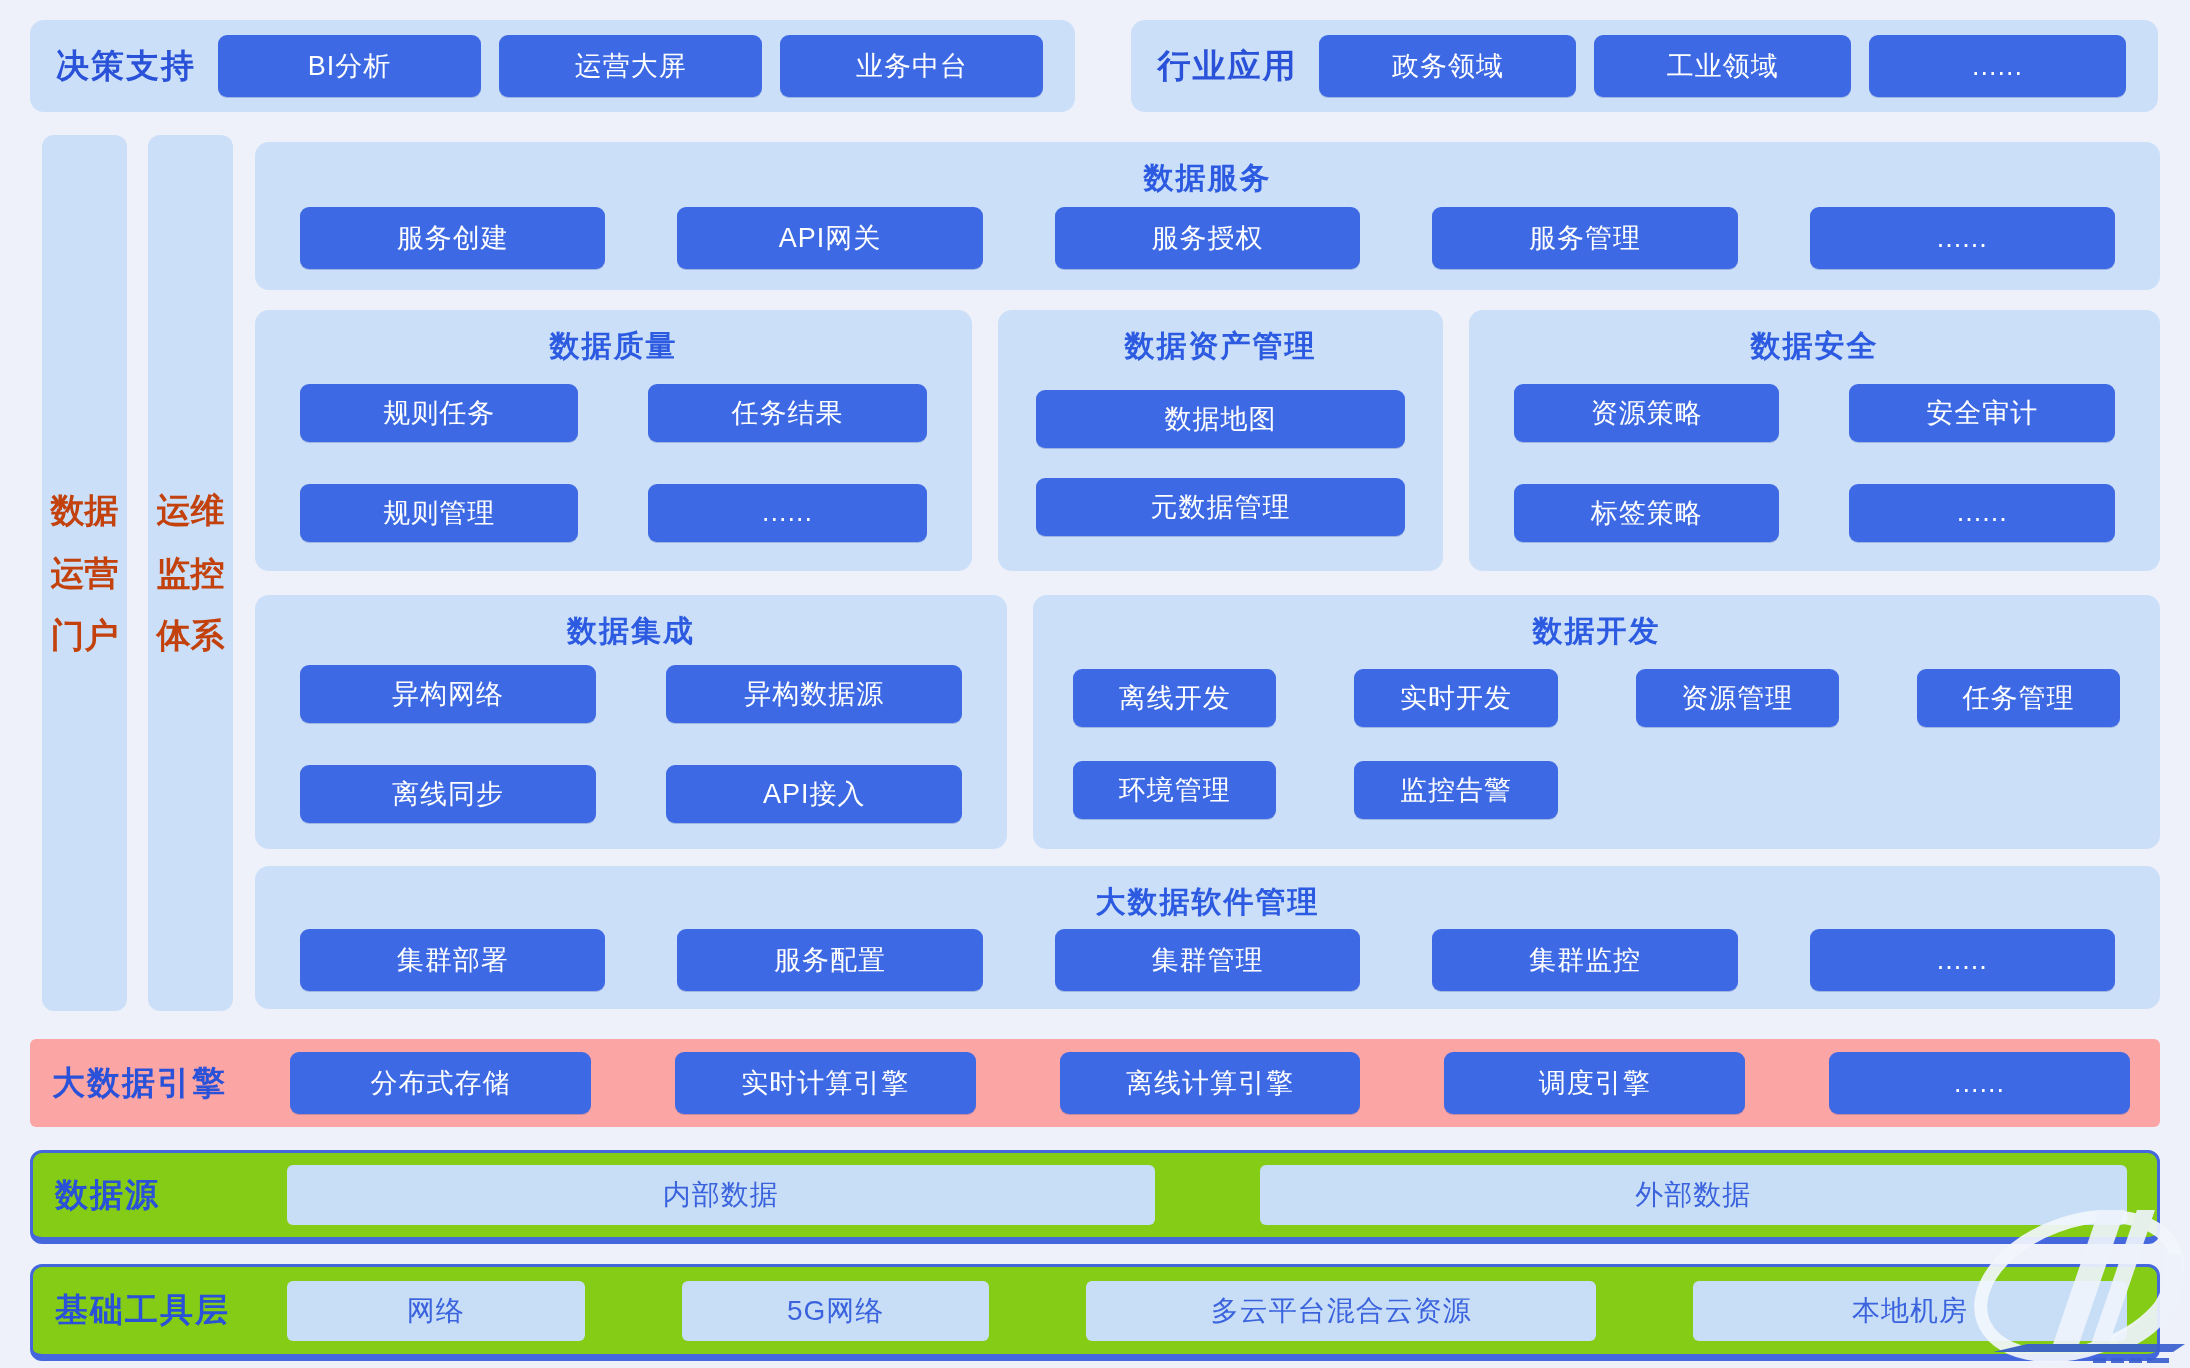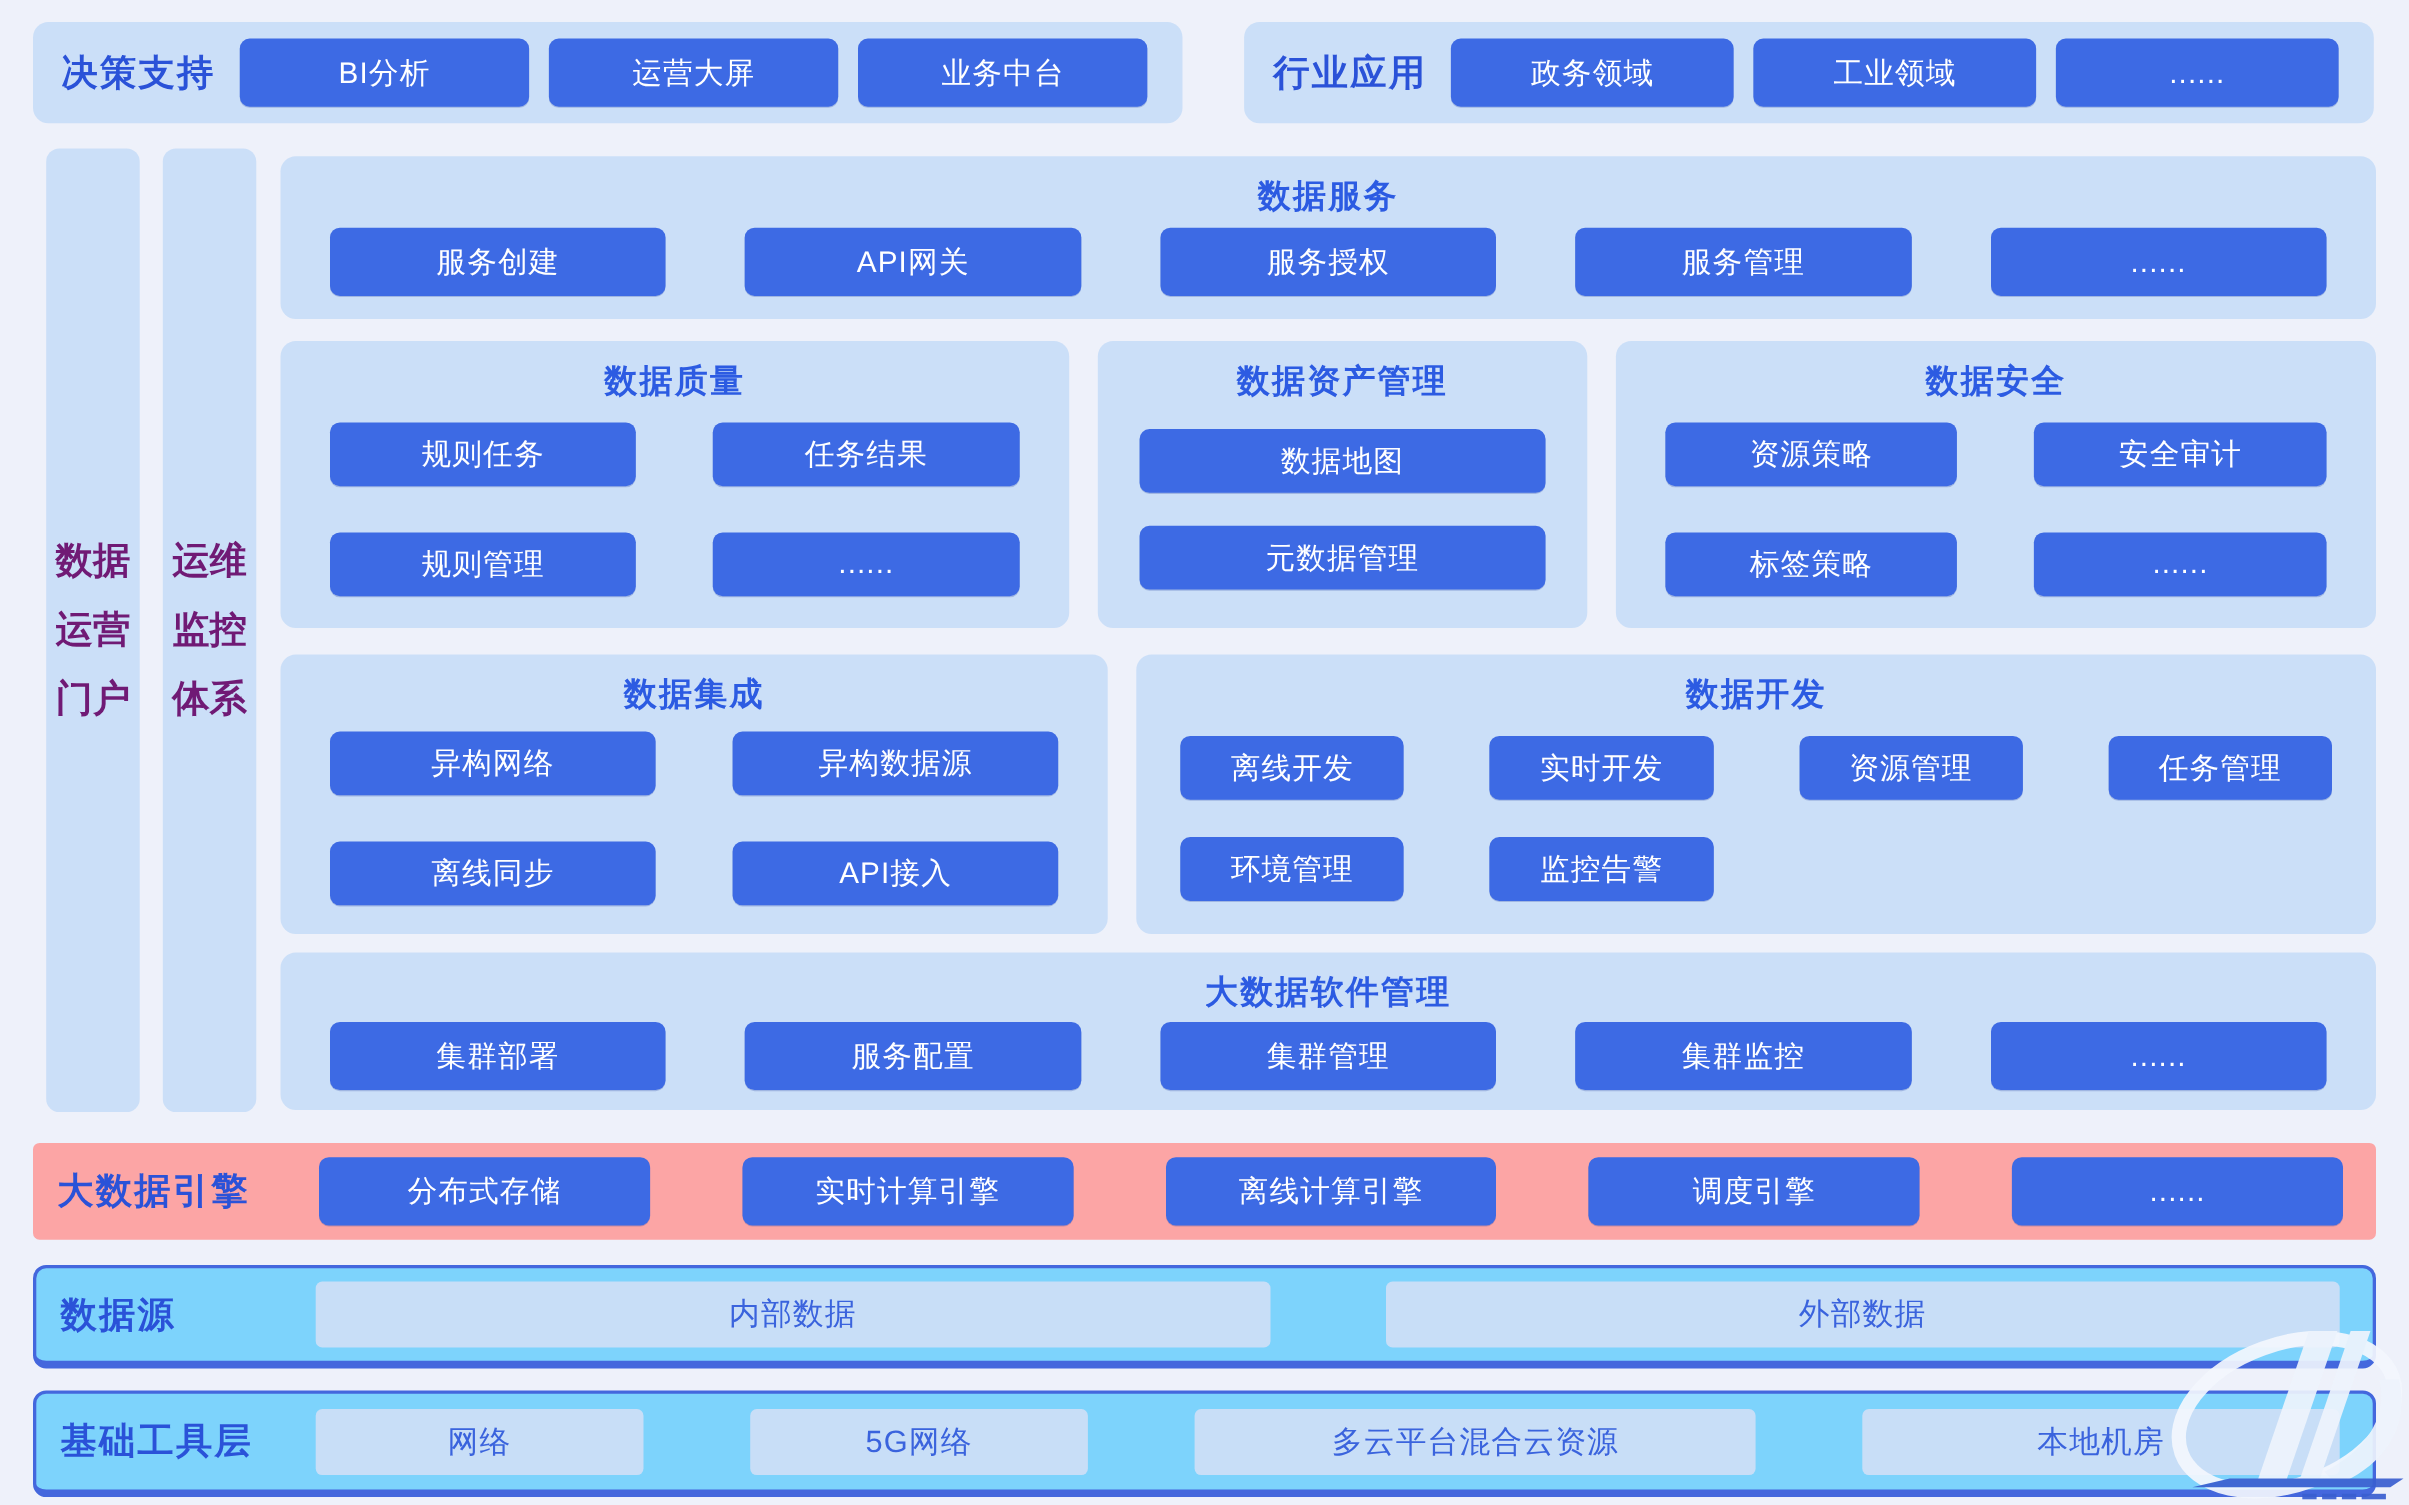--- a/index.html
+++ b/index.html
@@ -32,21 +32,21 @@
   .top-panel { background:#cbdff8; border-radius:14px; display:flex; align-items:center; padding:0 32px 0 26px; }
   #panel-decision { flex:1045; }
   #panel-industry { flex:1025; }
   .top-panel .btns { flex:1; display:flex; gap:18px; margin-left:22px; height:62px; }
 
   
   .vbar { position:absolute; top:135px; width:85px; height:876px; background:#cbdff8; border-radius:12px;
           display:flex; align-items:center; justify-content:center; }
   #vbar-portal { left:42px; }
   #vbar-ops    { left:148px; }
-  .vbar span { font-size:34px; font-weight:700; color:#701a75; text-align:center; white-space:pre-line; line-height:1.85; }
+  .vbar span { font-size:34px; font-weight:700; color:#c2410c; text-align:center; white-space:pre-line; line-height:1.85; }
 
   
   .main-col { position:absolute; left:255px; top:142px; width:1905px; height:867px; display:flex; flex-direction:column; }
   .sec-services { height:148px; margin-bottom:20px; }
   .row-mid { height:262px; margin-bottom:24px; display:flex; gap:26px; }
   .row-dev { height:255px; margin-bottom:17px; display:flex; gap:26px; }
   .sec-software { flex:1; }
   .sec-quality     { flex:730 1 0; }
   .sec-asset       { flex:430 1 0; padding-left:38px; padding-right:38px; }
   .sec-security    { flex:700 1 0; }
@@ -59,21 +59,21 @@
   .grid2 { grid-template-columns:1fr 1fr; gap:42px 70px; }
   .grid1 { grid-template-columns:1fr;     gap:30px; }
   .grid3 { grid-template-columns:1fr 1fr 1fr 1fr; gap:34px 78px; }
 
   
   .band { position:absolute; left:30px; width:2130px; display:flex; align-items:center; padding:0 30px 0 22px; }
   #band-engine { top:1039px; height:88px; background:#fca5a5; border-radius:6px; }
   #band-engine .band-label { width:190px; }
   #band-engine .btns { flex:1; display:flex; gap:84px; margin-left:48px; }
 
-  .outline-band { background:#7dd3fc; border:3px solid #4467dd; border-bottom-width:7px; border-radius:12px; }
+  .outline-band { background:#84cc16; border:3px solid #4467dd; border-bottom-width:7px; border-radius:12px; }
   #band-datasource { top:1150px; height:94px; }
   #band-infra      { top:1264px; height:97px; }
   .outline-band .band-label { width:232px; }
   .outline-band .btns { flex:1; display:flex; }
   #band-datasource .btns { gap:105px; }
   #band-datasource .btn-light { flex:1; }
   #band-infra .btns { gap:97px; }
   .fw-network { flex:295 1 0; }
   .fw-5g      { flex:305 1 0; }
   .fw-cloud   { flex:505 1 0; }

